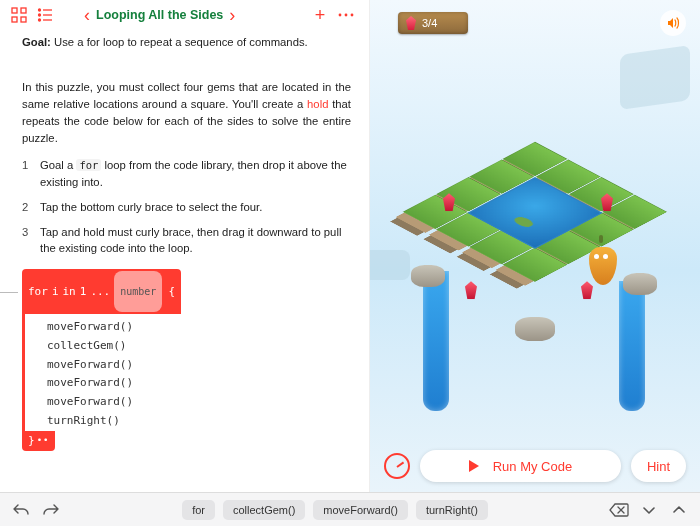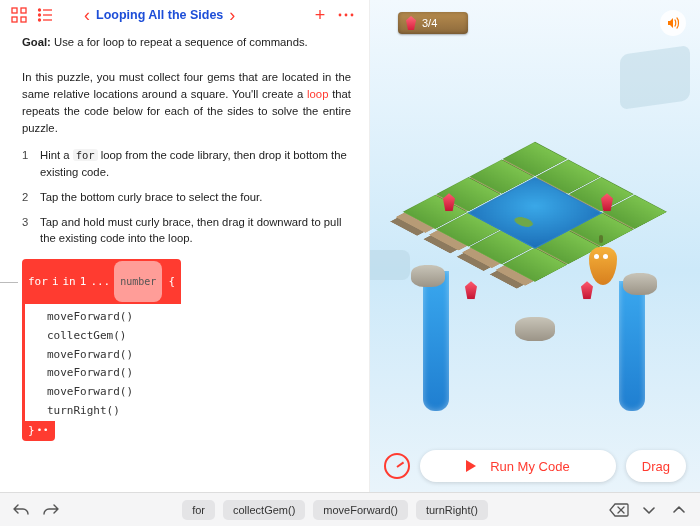--- a/index.html
+++ b/index.html
@@ -5,23 +5,23 @@
   * { box-sizing: border-box; margin: 0; padding: 0; }
   html, body { width: 700px; height: 526px; overflow: hidden; font-family: -apple-system, "Helvetica Neue", Arial, sans-serif; background: #fff; }
   #app { display: flex; flex-direction: column; width: 700px; height: 526px; }
   #main { display: flex; flex: 1; min-height: 0; }
   
   #left { width: 370px; display: flex; flex-direction: column; border-right: 1px solid #eee; }
   #nav { display: flex; align-items: center; padding: 4px 8px 2px 8px; color: #ff3b30; }
   .nav-icon { width: 22px; height: 22px; display:flex; align-items:center; justify-content:center; margin-right: 4px; color:#ff3b30; }
   .spacer { flex: 1; }
   .chev { font-size: 18px; padding: 0 6px; color:#ff3b30; font-weight:300; }
-  #nav-title { color: #1d4ed8; font-weight: 600; font-size: 12.5px; }
+  #nav-title { color: #15803d; font-weight: 600; font-size: 12.5px; }
   #content { padding: 6px 18px 0 22px; font-size: 11.3px; color: #222; line-height: 1.5; overflow: hidden; }
-  #goal { margin-bottom: 18px; }
+  #goal { margin-bottom: 28px; }
   #intro { text-align: justify; margin-bottom: 10px; }
   .loop-link { color: #ff3b30; }
   ol.steps { list-style: none; counter-reset: step; margin-bottom: 12px; }
   ol.steps li { counter-increment: step; position: relative; padding-left: 18px; margin-bottom: 8px; }
   ol.steps li::before { content: counter(step); position: absolute; left: 0; top: 0; color:#444; }
   .mono { font-family: ui-monospace, Menlo, monospace; background:#f3f3f3; padding:0 3px; border-radius:3px; font-size: 10.5px;}
   
   #code { font-family: ui-monospace, Menlo, monospace; font-size: 11px; line-height: 1.7; }
   .for-row { display:flex; align-items:center; }
   .for-chip { background:#ff3b30; color:#fff; border-radius: 4px 4px 0 0; padding: 2px 6px; display:inline-flex; align-items:center; gap:4px; position:relative;}
@@ -103,24 +103,24 @@
               <circle cx="2" cy="2" r="1.4" fill="#ff3b30"></circle>
               <circle cx="8" cy="2" r="1.4" fill="#ff3b30"></circle>
               <circle cx="14" cy="2" r="1.4" fill="#ff3b30"></circle>
             </svg>
         </div>
       </div>
 
       <div id="content">
         <p id="goal"><b>Goal:</b> <span>Use a for loop to repeat a sequence of commands.</span></p>
         <p id="intro">
-          <span>In this puzzle, you must collect four gems that are located in the same relative locations around a square. You'll create a </span><span class="loop-link">loop</span><span> that repeats the code below for each of the sides to solve the entire puzzle.</span>
+          <span>In this puzzle, you must collect four gems that are located in the same relative locations around a square. You'll create a </span><span class="loop-link">hold</span><span> that repeats the code below for each of the sides to solve the entire puzzle.</span>
         </p>
         <ol class="steps">
-          <li><span>Hint a </span><span class="mono">for</span><span> loop from the code library, then drop it bottom the existing code.</span></li>
+          <li><span>Goal a </span><span class="mono">for</span><span> loop from the code library, then drop it above the existing into.</span></li>
           <li>Tap the bottom curly brace to select the four.</li>
           <li>Tap and hold must curly brace, then drag it downward to pull the existing code into the loop.</li>
         </ol>
 
         <div id="code">
           <div class="for-row">
             <span class="for-chip">
               <span>for</span>
               <span>i</span>
               <span>in</span>
@@ -199,21 +199,21 @@
         </div>
       </div>
 
       <div id="run-bar">
         <div id="speed"></div>
         <div id="run-btn">
           <div class="tri"></div>
           <span>Run My Code</span>
         </div>
         <div id="hint-btn">
-          <span>Drag</span>
+          <span>Hint</span>
         </div>
       </div>
     </div>
   </div>
 
   <div id="footer">
     <div class="foot-icon">
       <svg width="16" height="14" viewBox="0 0 16 14">
           <path d="M5 2L1 6l4 4M1 6h9a5 5 0 0 1 5 5" fill="none" stroke="#555" stroke-width="1.4" stroke-linecap="round" stroke-linejoin="round"></path>
         </svg>

